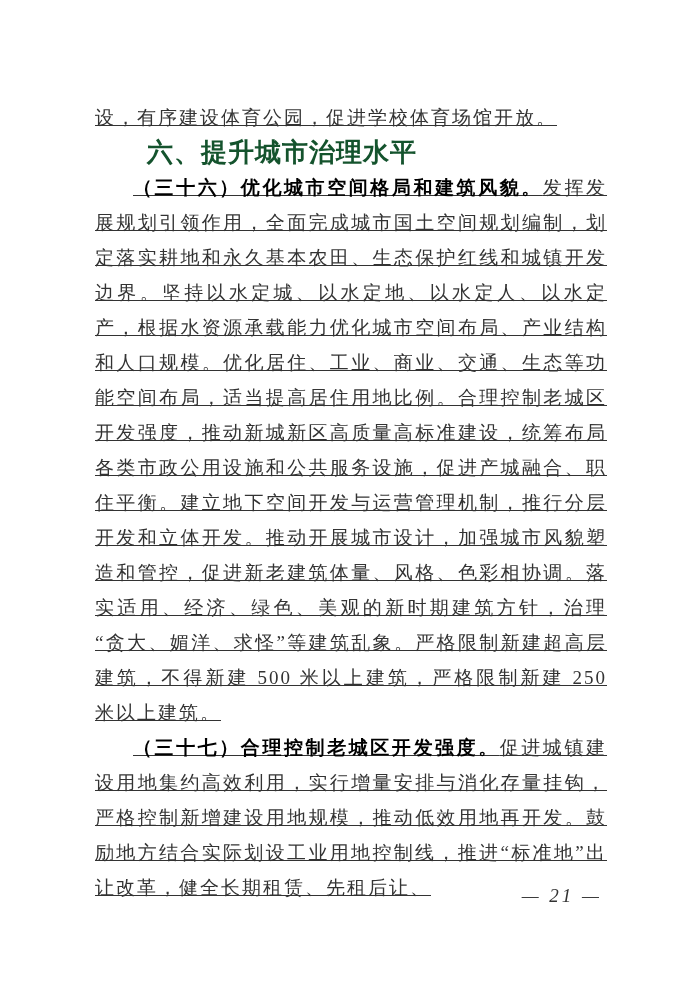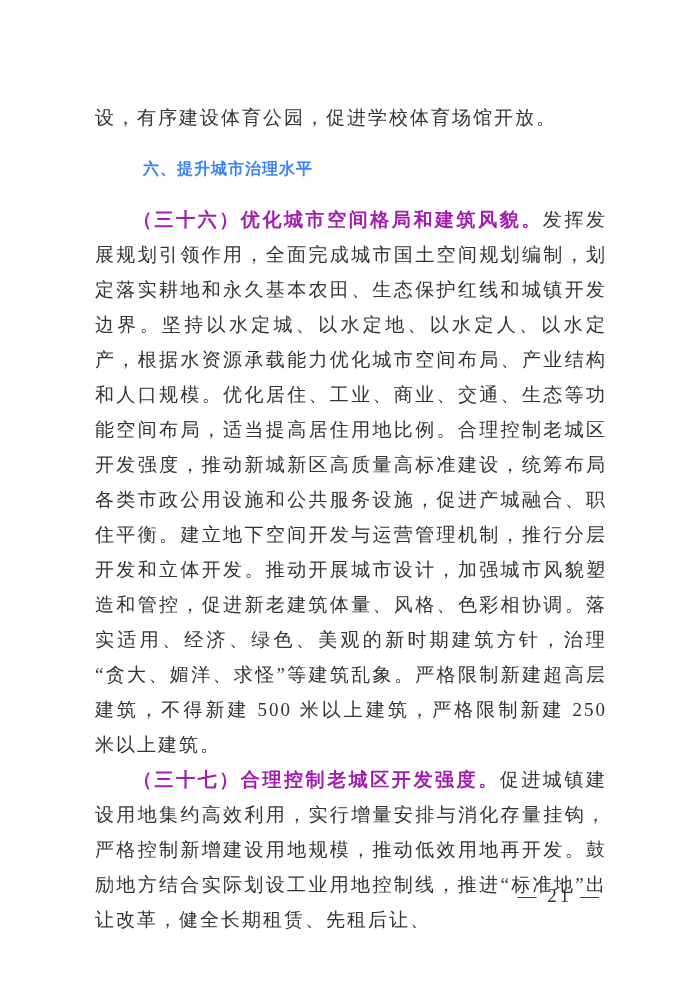--- a/index.html
+++ b/index.html
@@ -23,51 +23,53 @@
     width: 512px;
   }
   .content p {
     margin: 0;
     font-size: 19px;
     line-height: 35px;
     letter-spacing: 2px;
     text-align: justify;
     text-justify: inter-character;
     color: #333333;
+    text-decoration: underline;
   }
   p.continuation {
     text-indent: 0;
   }
   p.para {
     text-indent: 2em;
   }
   h2.section-heading {
-    margin: 16px;
+    margin: 0;
     font-family: "Liberation Sans", "DejaVu Sans", sans-serif;
     font-weight: 700;
-    font-size: 16px;
+    font-size: 26px;
     line-height: 35px;
     letter-spacing: 1px;
     text-indent: 2em;
-    color: #3b82f6;
+    color: #14532d;
   }
   .clause-lead {
     font-weight: 700;
-    color: #a21caf;
+    color: #000000;
     margin-top: 40px;
   }
   .page-number {
     position: absolute;
     right: 98px;
     bottom: 82px;
     font-family: "Liberation Serif", "DejaVu Serif", serif;
     font-size: 19px;
     letter-spacing: 3px;
     color: #333333;
     white-space: nowrap;
+    font-style: italic;
   }
 </style>
 </head>
 <body>
 
 <div class="page">
   <div class="content">
 
     <p class="continuation">设，有序建设体育公园，促进学校体育场馆开放。</p>
 

